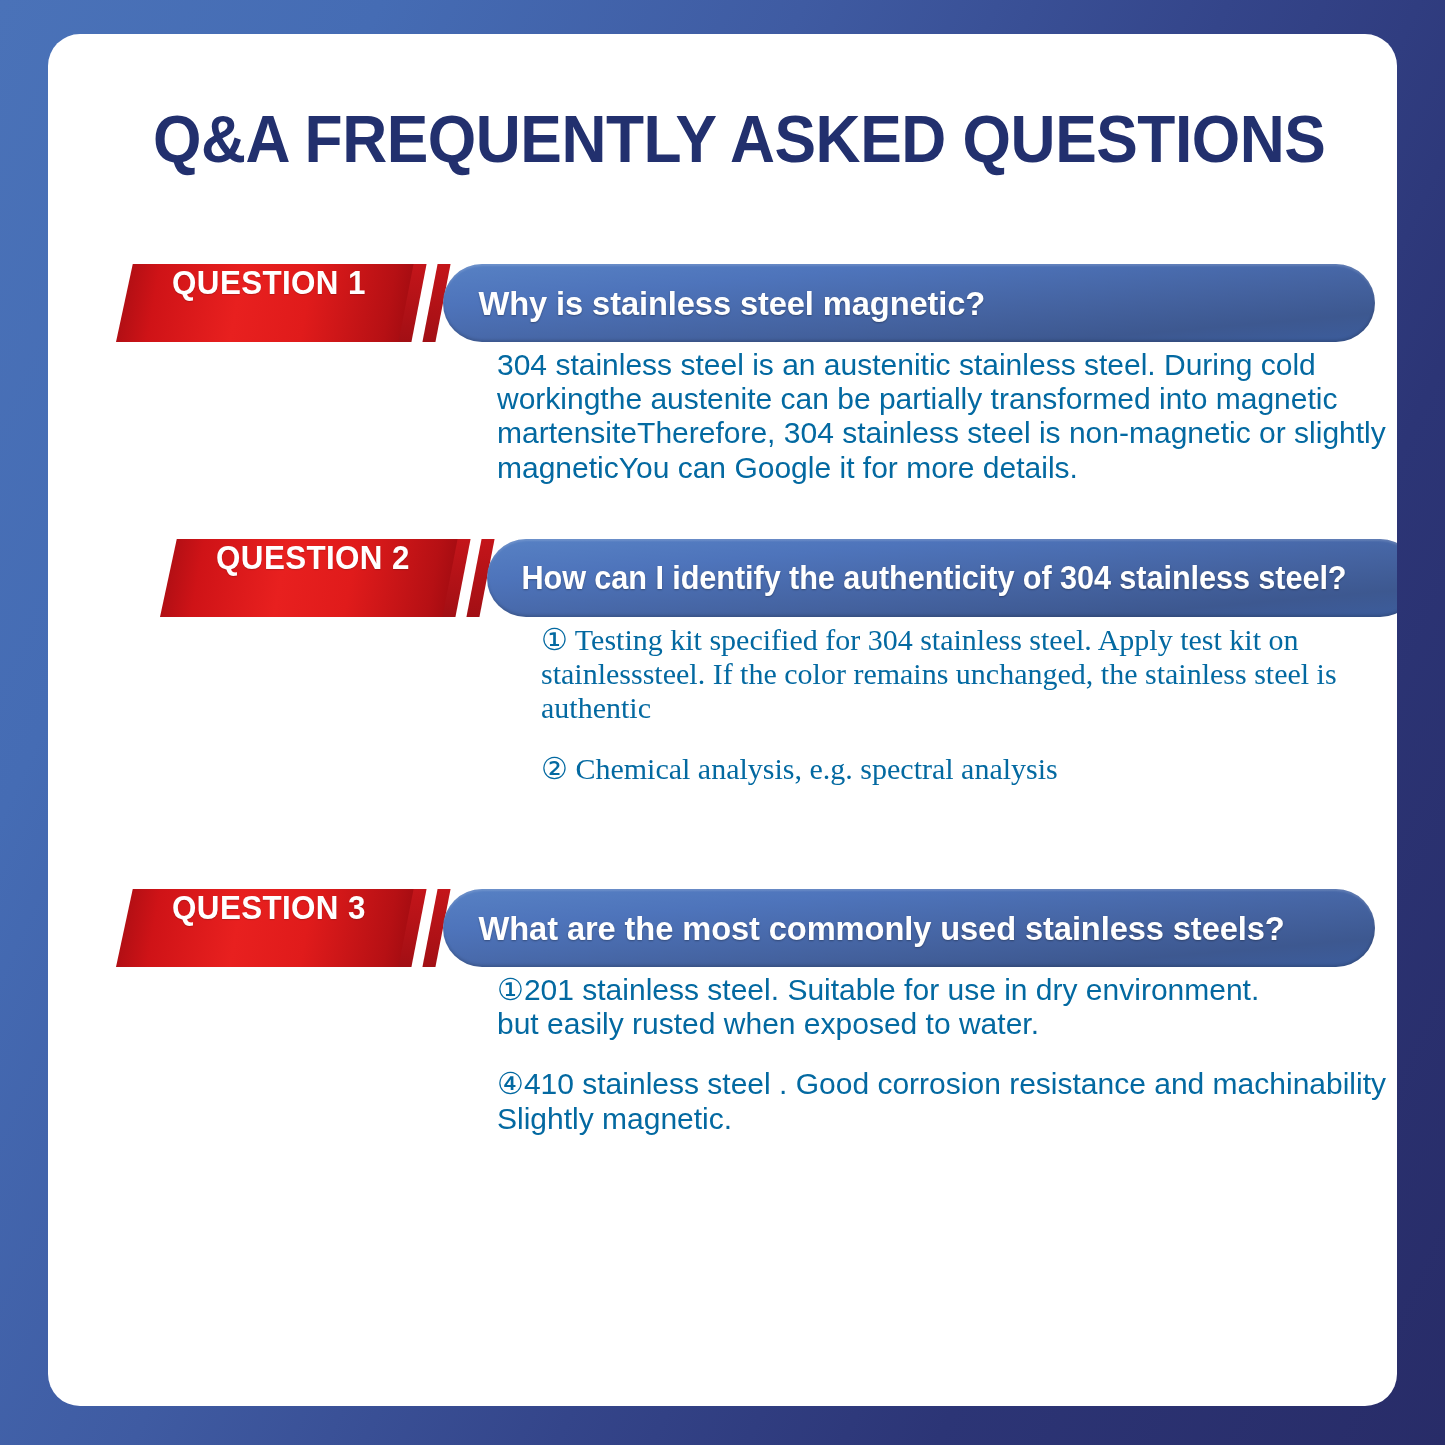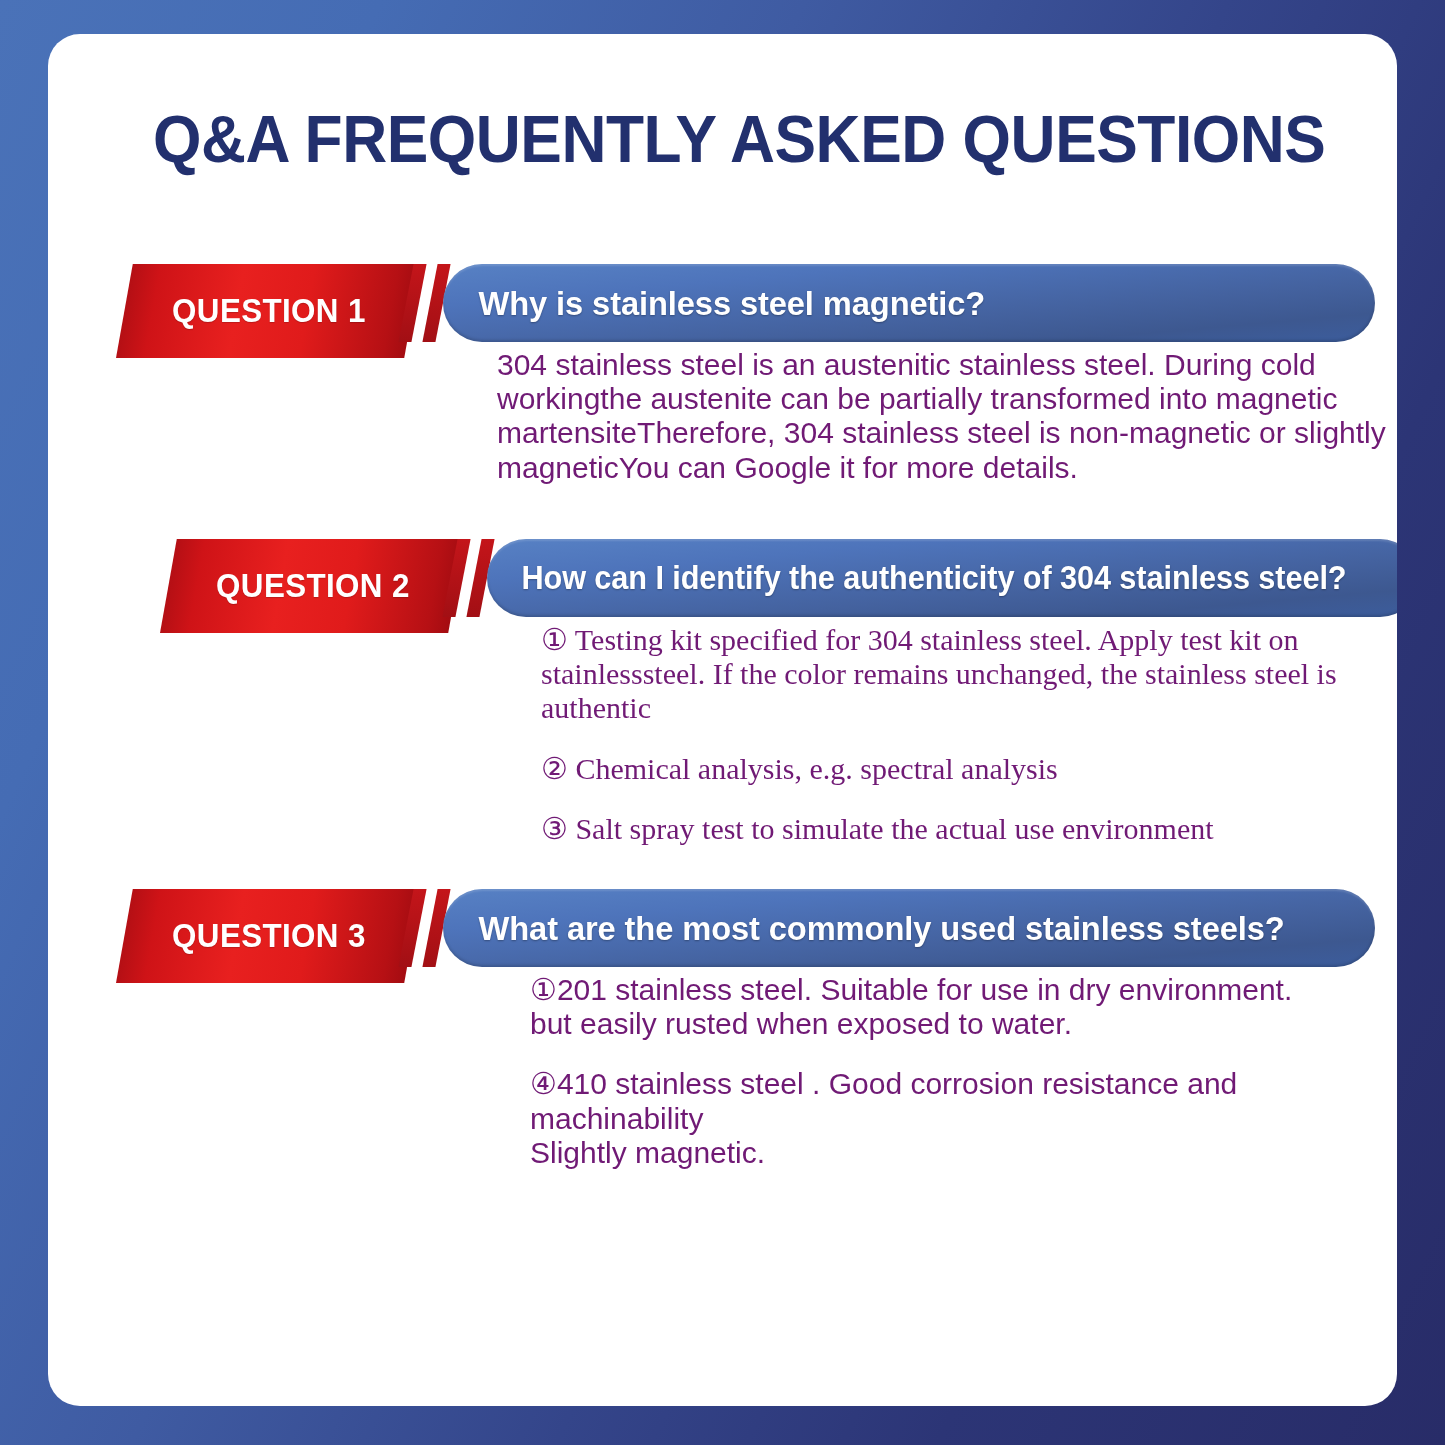--- a/index.html
+++ b/index.html
@@ -57,31 +57,31 @@
     position: relative;
     height: 78px;
   }
 
   
   .qtag {
     position: absolute;
     left: 68px;
     top: 0;
     width: 305px;
-    height: 94px;
+    height: 78px;
     background: linear-gradient(100deg,
                 #a50d13 0%,
                 #cf1317 14%,
                 #e8201f 40%,
                 #e01b1b 62%,
                 #b61014 88%,
                 #96090f 100%);
     clip-path: polygon(5.5% 0%, 100% 0%, 94.5% 100%, 0% 100%);
     display: flex;
-    align-items: center;
+    align-items: flex-start;
     justify-content: center;
   }
   .qtag-label {
     color: #ffffff;
     font-size: 33px;
     font-weight: 700;
     letter-spacing: 0.4px;
     transform: scaleX(0.95);
     text-shadow: 0 1px 1px rgba(0,0,0,.18);
     white-space: nowrap;
@@ -137,28 +137,28 @@
     text-shadow: 0 1px 2px rgba(0,0,0,.30);
     white-space: nowrap;
   }
   .qpill.tight .qpill-label { font-size: 33px; transform: scaleX(0.93); }
 
   
   .qbody {
     position: absolute;
     left: 449px;
     right: 24px;
-    color: #701a75;
+    color: #0369a1;
     font-size: 30px;
     line-height: 1.14;
   }
   .para { margin-bottom: 26px; }
   .para:last-child { margin-bottom: 0; }
   .para.flow { white-space: normal; }
-  .para.pre  { white-space: pre-line; margin-left: 33px; }
+  .para.pre  { white-space: pre-line; }
 
   
   #q1 { top: 230px; }
   #q1 .qbody { top: 84px; width: 900px; }
 
   #q2 { top: 505px; margin-left: 44px; }
   #q2 .qbody { top: 84px; width: 805px; font-family: Liberation Serif, serif; }
 
   #q3 { top: 855px; }
   #q3 .qbody { top: 84px; width: 900px; }
@@ -197,21 +197,20 @@
         <span class="slash s1"></span>
         <span class="slash s2"></span>
       </div>
       <div class="qpill tight">
         <span class="qpill-label">How can I identify the authenticity of 304 stainless steel?</span>
       </div>
     </div>
     <div class="qbody">
       <p class="para flow">① Testing kit specified for 304 stainless steel. Apply test kit on stainlesssteel. If the color remains unchanged, the stainless steel is authentic</p>
       <p class="para flow">② Chemical analysis, e.g. spectral analysis</p>
-      <p class="para flow">③ Salt spray test to simulate the actual use environment</p>
     </div>
   </section>
 
   <section class="qblock" id="q3">
     <div class="qrow">
       <div class="qtag">
         <span class="qtag-label">QUESTION 3</span>
       </div>
       <div class="slashes">
         <span class="slash s1"></span>

